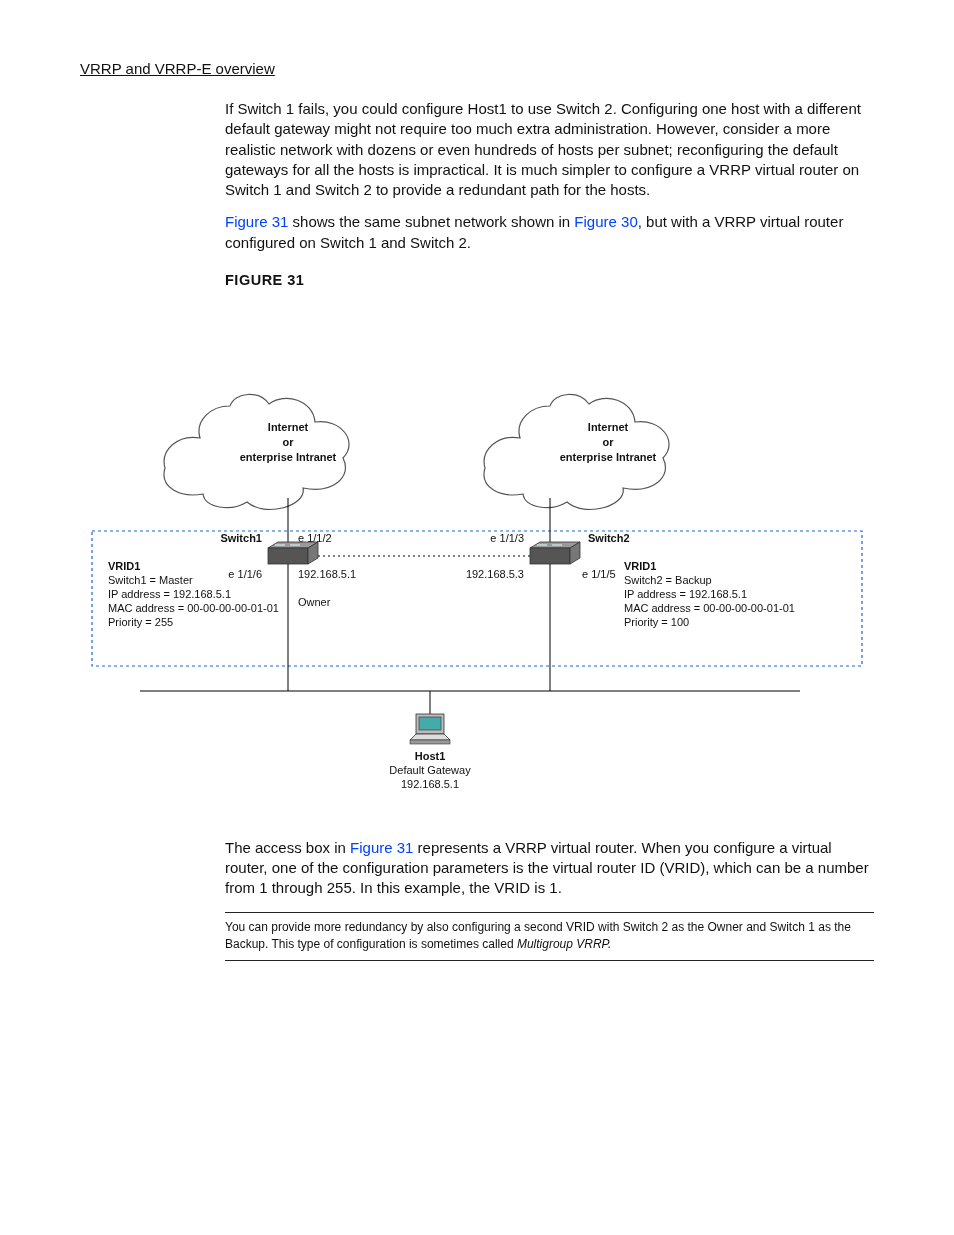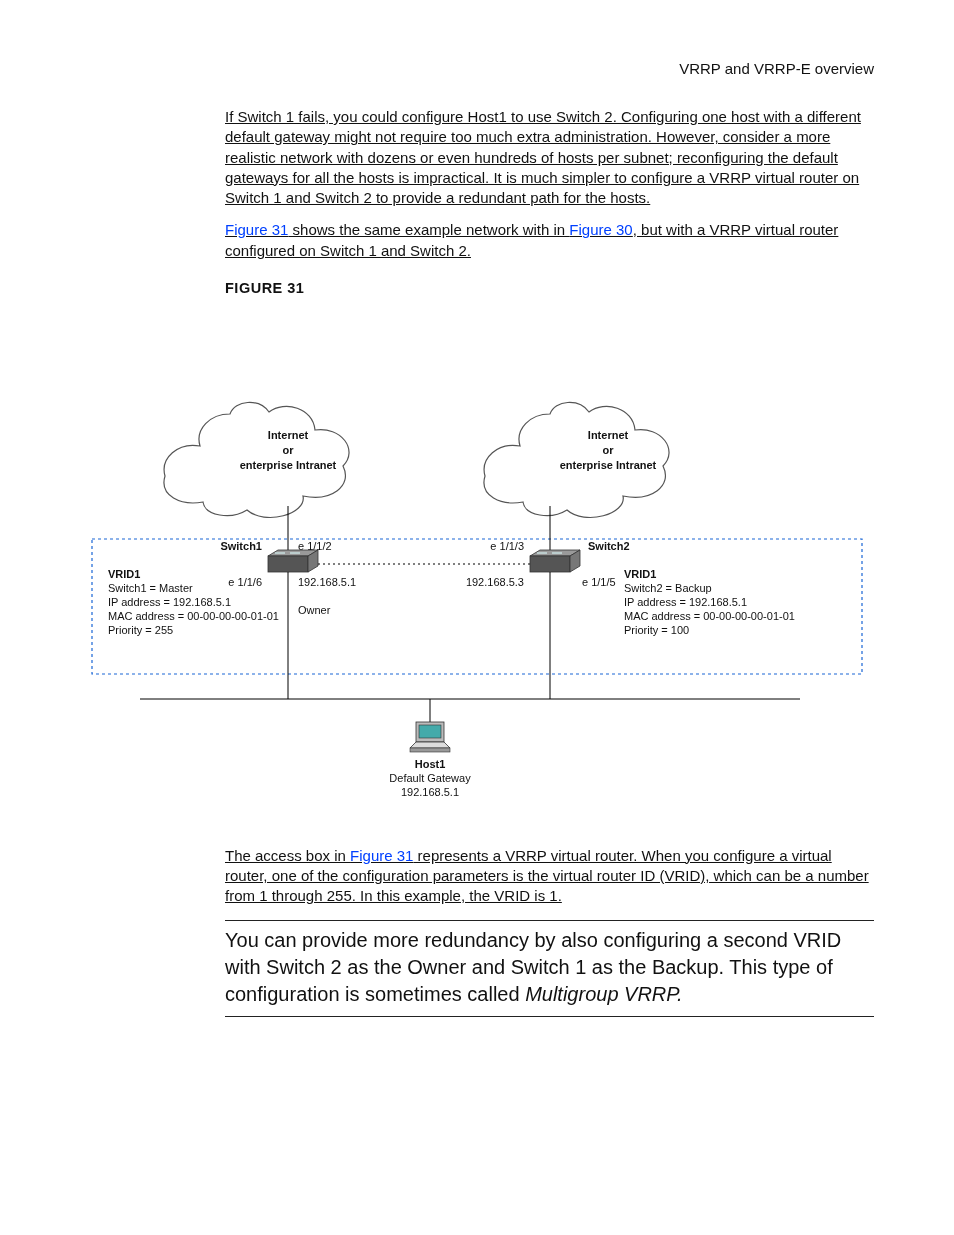--- a/index.html
+++ b/index.html
@@ -8,30 +8,31 @@
     background: #fff;
     width: 954px;
   }
   body {
     font-family: Arial, Helvetica, sans-serif;
     color: #111;
     padding: 60px 80px 80px 80px;
     box-sizing: border-box;
   }
   .header-right {
-    text-align: right;
+    text-align: left;
     font-size: 15px;
-    margin-bottom: 30px;
+    margin-bottom: 22px;
+    text-decoration: underline;
   }
   .content {
     margin-left: 145px;
     font-size: 15px;
     line-height: 1.35;
   }
-  .content p { margin: 0 0 12px 0; text-decoration: underline; }
+  .content p { margin: 0 0 12px 0; }
   a.link { color: #0040ff; text-decoration: none; }
   .figure-line {
     margin: 18px 0 26px 0;
     font-size: 14.5px;
     display: flex;
     gap: 22px;
   }
   .figure-line .fig-label {
     font-weight: 700;
     font-family: "Arial Black", Arial, sans-serif;
@@ -49,21 +50,21 @@
     padding: 6px 0 8px 0;
     margin-top: 14px;
   }
   .note-title {
     font-family: "Arial Black", Arial, sans-serif;
     font-weight: 900;
     letter-spacing: 0.5px;
     font-size: 14px;
     margin-bottom: 2px;
   }
-  .note-body { font-size: 20px; line-height: 1.35; }
+  .note-body { font-size: 12px; line-height: 1.35; }
   .note-body em { font-style: italic; }
 
   
   svg text {
     font-family: Arial, Helvetica, sans-serif;
     font-size: 11px;
     fill: #111;
   }
   svg .bold { font-weight: 700; }
 </style>
@@ -74,21 +75,21 @@
   <span>VRRP and VRRP-E overview</span>
 </div>
 
 <div class="content">
 
   <p>
     <span>If Switch 1 fails, you could configure Host1 to use Switch 2.  Configuring one host with a different default gateway might not require too much extra administration.  However, consider a more realistic network with dozens or even hundreds of hosts per subnet; reconfiguring the default gateways for all the hosts is impractical.  It is much simpler to configure a VRRP virtual router on Switch 1 and Switch 2 to provide a redundant path for the hosts.</span>
   </p>
 
   <p>
-    <a class="link">Figure 31</a><span> shows the same example network with in </span><a class="link">Figure 30</a><span>, but with a VRRP virtual router configured on Switch 1 and Switch 2.</span>
+    <a class="link">Figure 31</a><span> shows the same subnet network shown in </span><a class="link">Figure 30</a><span>, but with a VRRP virtual router configured on Switch 1 and Switch 2.</span>
   </p>
 
   <div class="figure-line">
     <span class="fig-label">FIGURE 31</span>
   </div>
 
   <div class="diagram-wrap">
     <svg viewBox="0 0 794 490" width="794" height="490">
 
       <rect x="12" y="215" width="770" height="135" fill="none" stroke="#1a66d6" stroke-width="1.2" stroke-dasharray="3 3"></rect>

